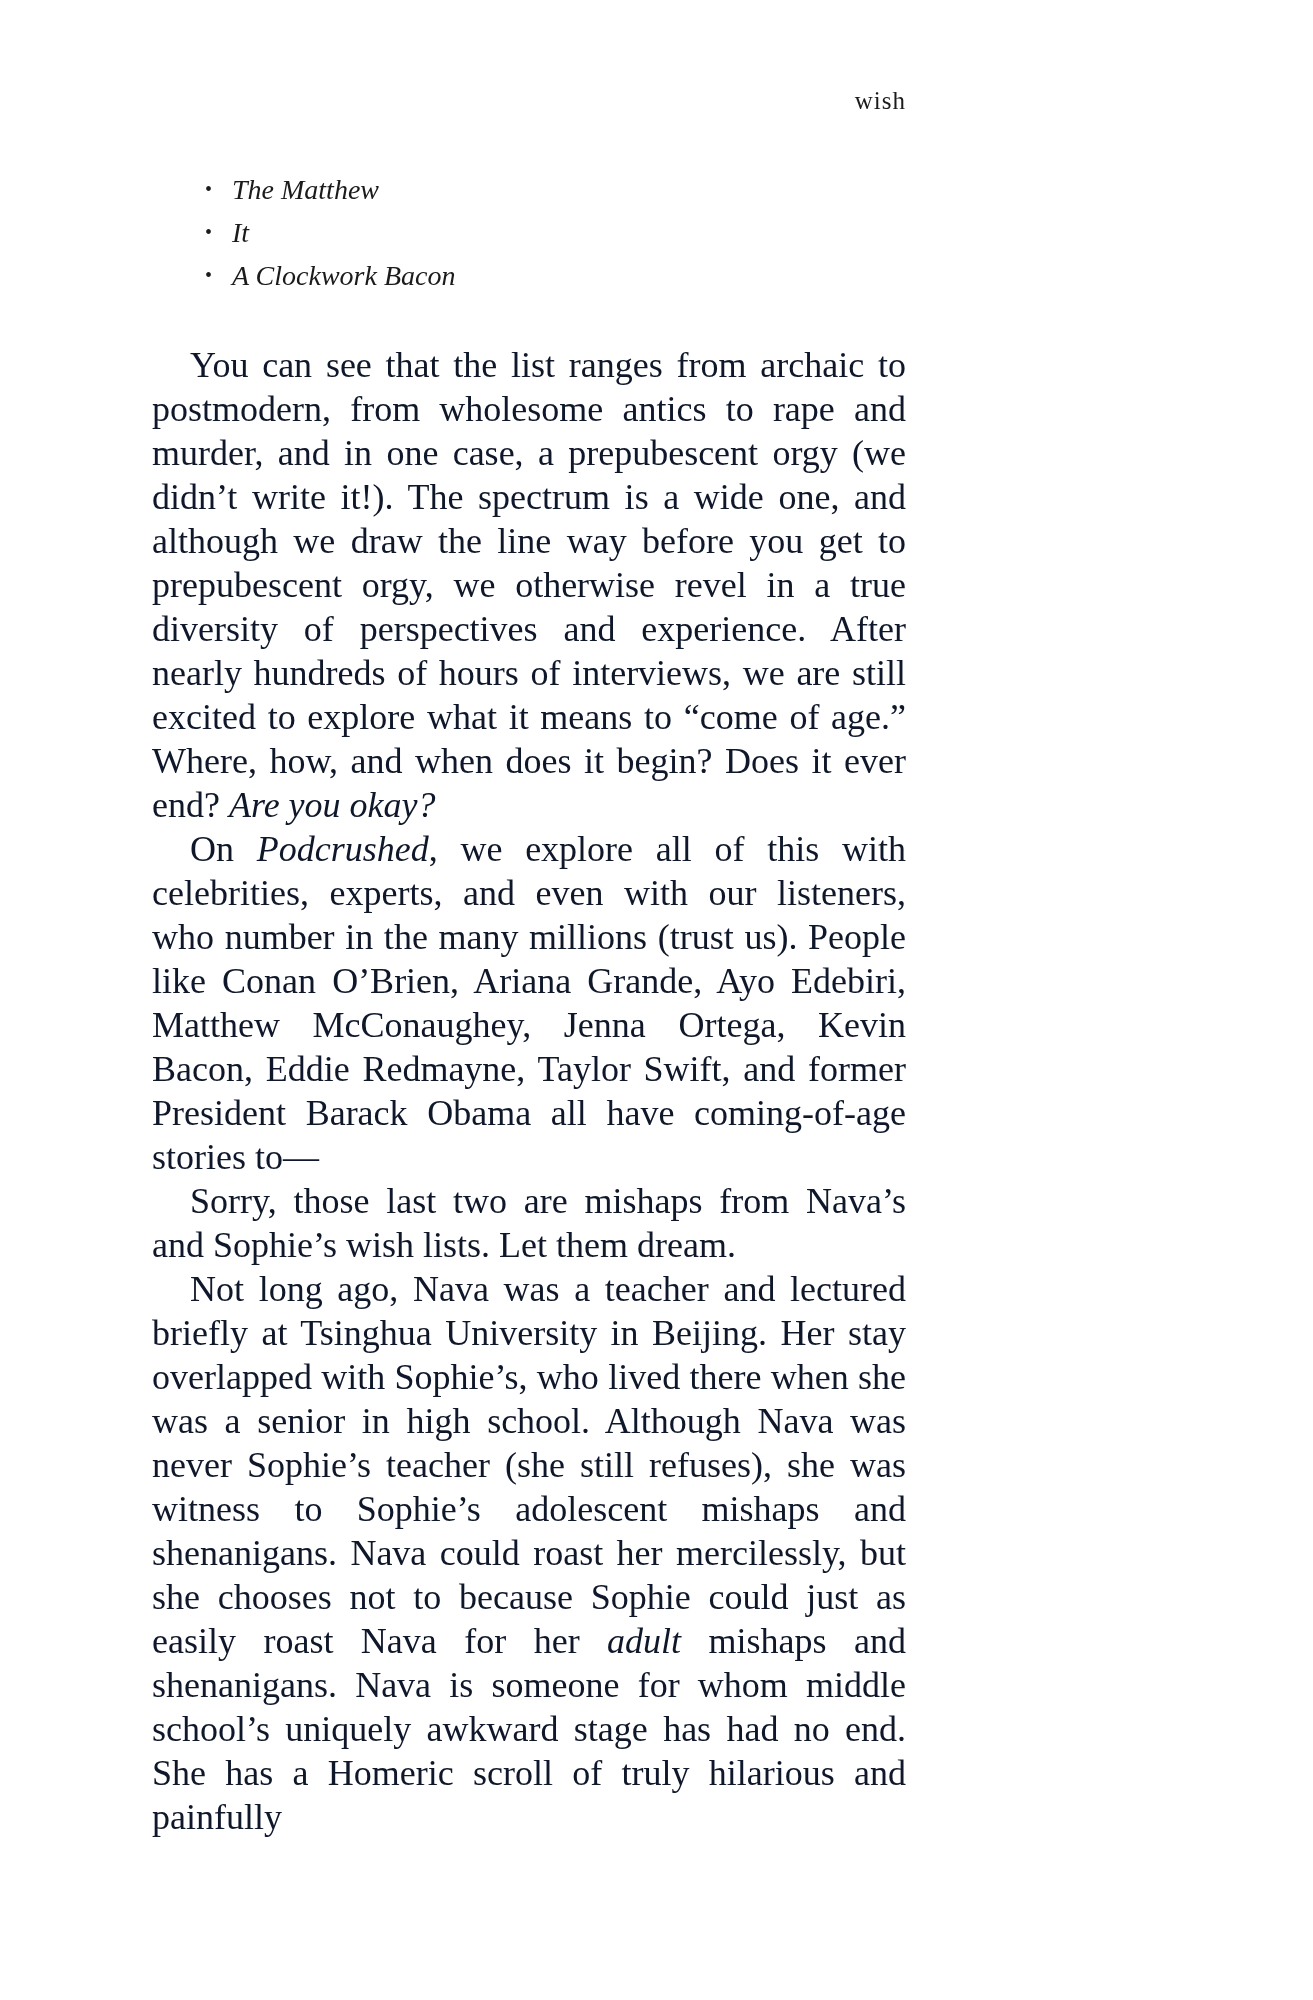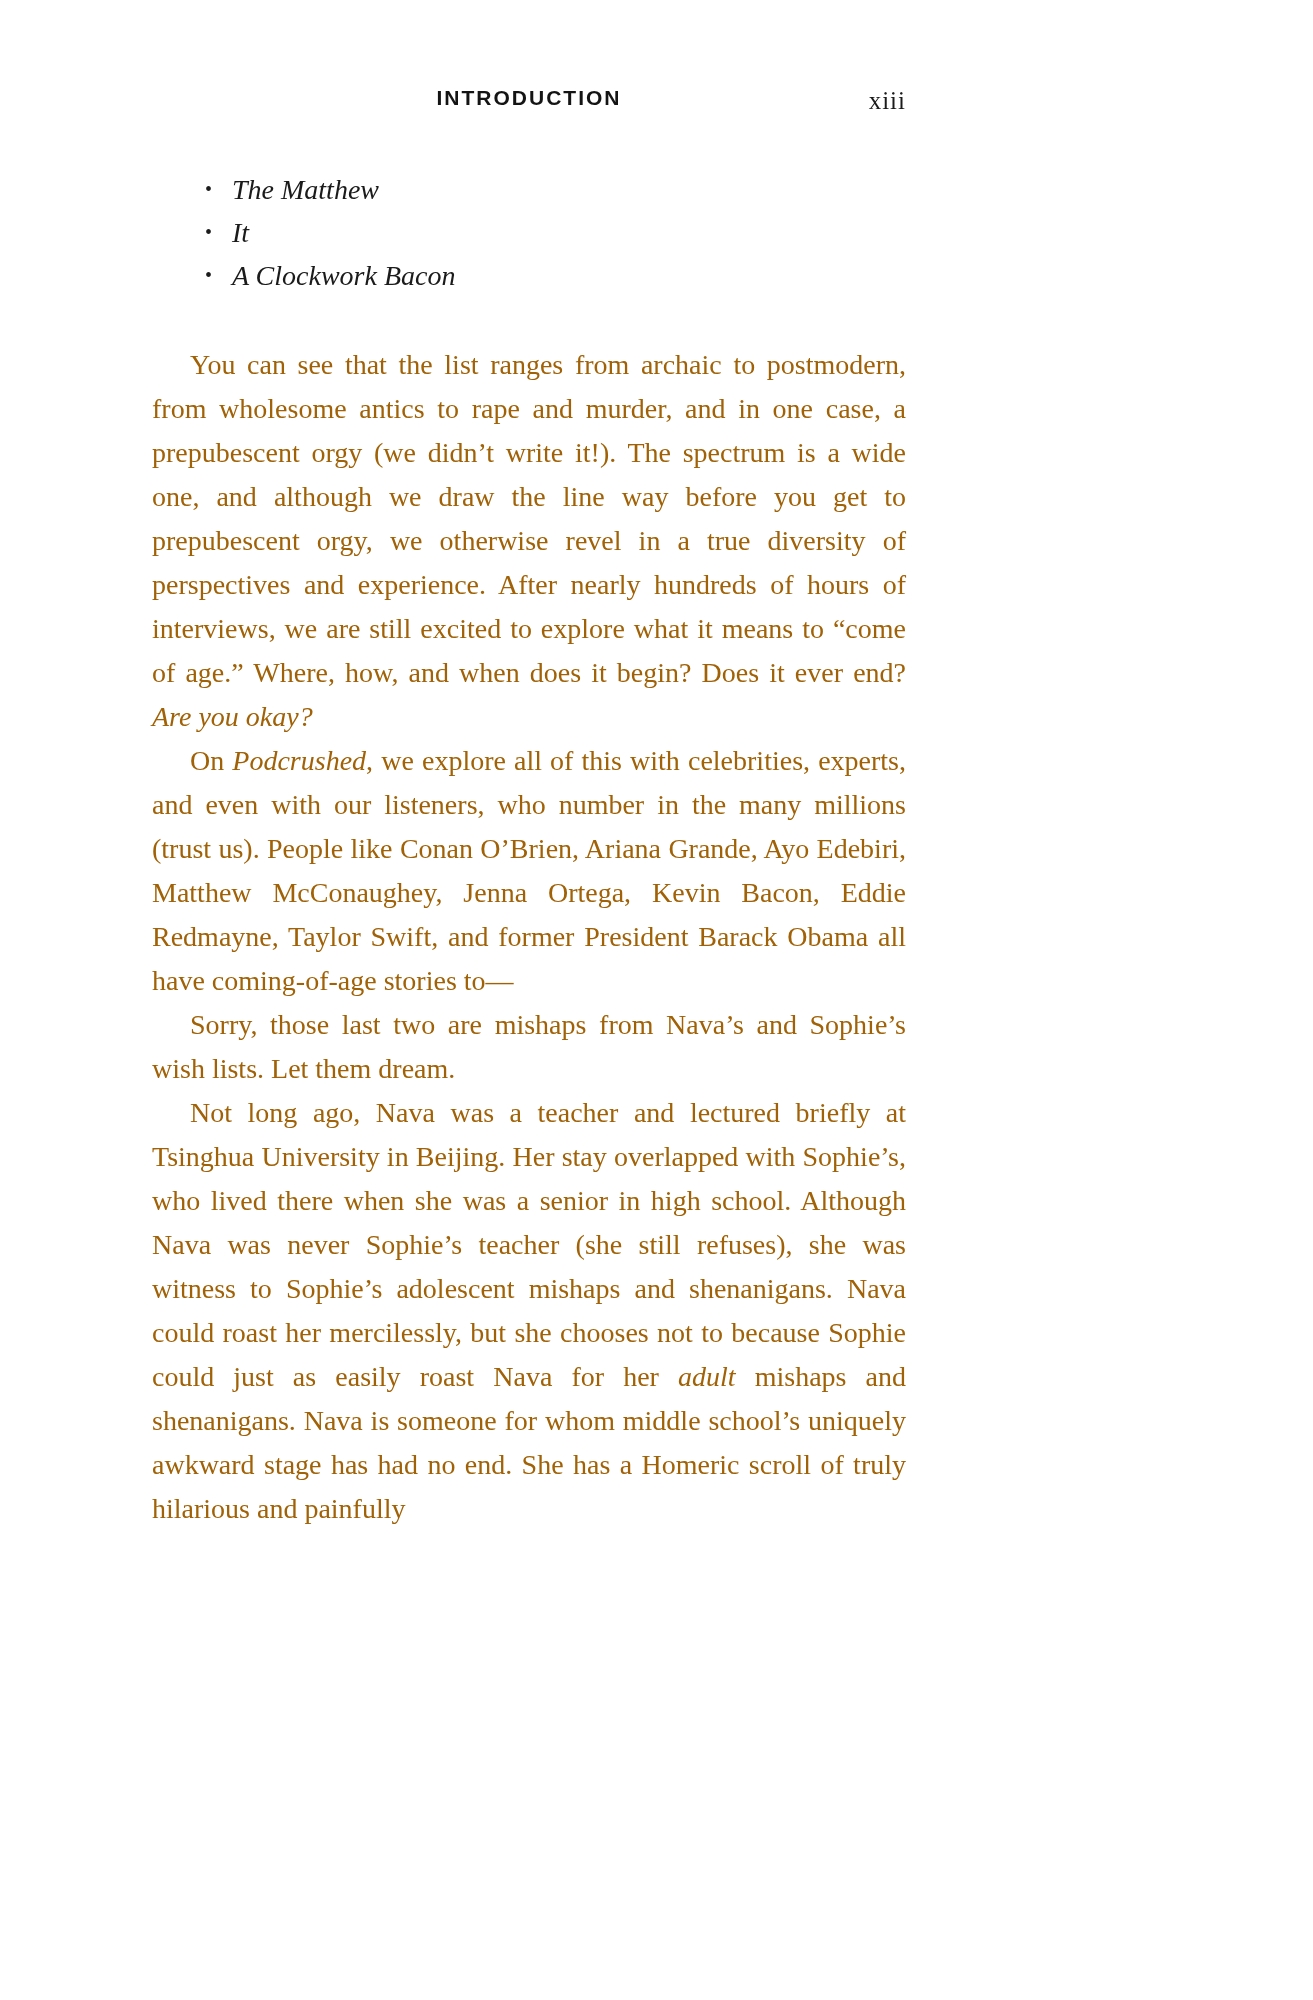--- a/index.html
+++ b/index.html
@@ -65,38 +65,37 @@
     font-size: 20px;
     line-height: 43px;
     color: #1b1b1b;
   }
   
   .body-text {
     margin-top: 46px;
   }
   .body-text p {
     margin: 0;
-    font-size: 28px;
+    font-size: 36px;
     line-height: 44px;
     text-align: justify;
     text-indent: 38px;
-    color: #a16207;
+    color: #0f172a;
   }
   .seg-italic {
     font-style: italic;
   }
 </style>
 </head>
 <body>
 
 <div class="page">
 
   <div class="running-head">
-    <div class="head-title">INTRODUCTION</div>
-    <div class="page-num">xiii</div>
+    <div class="page-num">wish</div>
   </div>
 
   <ul class="bullet-list">
     <li><span class="bullet">•</span><span>The Matthew</span></li>
     <li><span class="bullet">•</span><span>It</span></li>
     <li><span class="bullet">•</span><span>A Clockwork Bacon</span></li>
   </ul>
 
   <div class="body-text">
     <p><span>You can see that the list ranges from archaic to postmodern, from wholesome antics to rape and murder, and in one case, a prepubescent orgy (we didn’t write it!). The spectrum is a wide one, and although we draw the line way before you get to prepubescent orgy, we otherwise revel in a true diversity of perspectives and experience. After nearly hundreds of hours of interviews, we are still excited to explore what it means to “come of age.” Where, how, and when does it begin? Does it ever end? </span><span class="seg-italic">Are you okay?</span></p>

